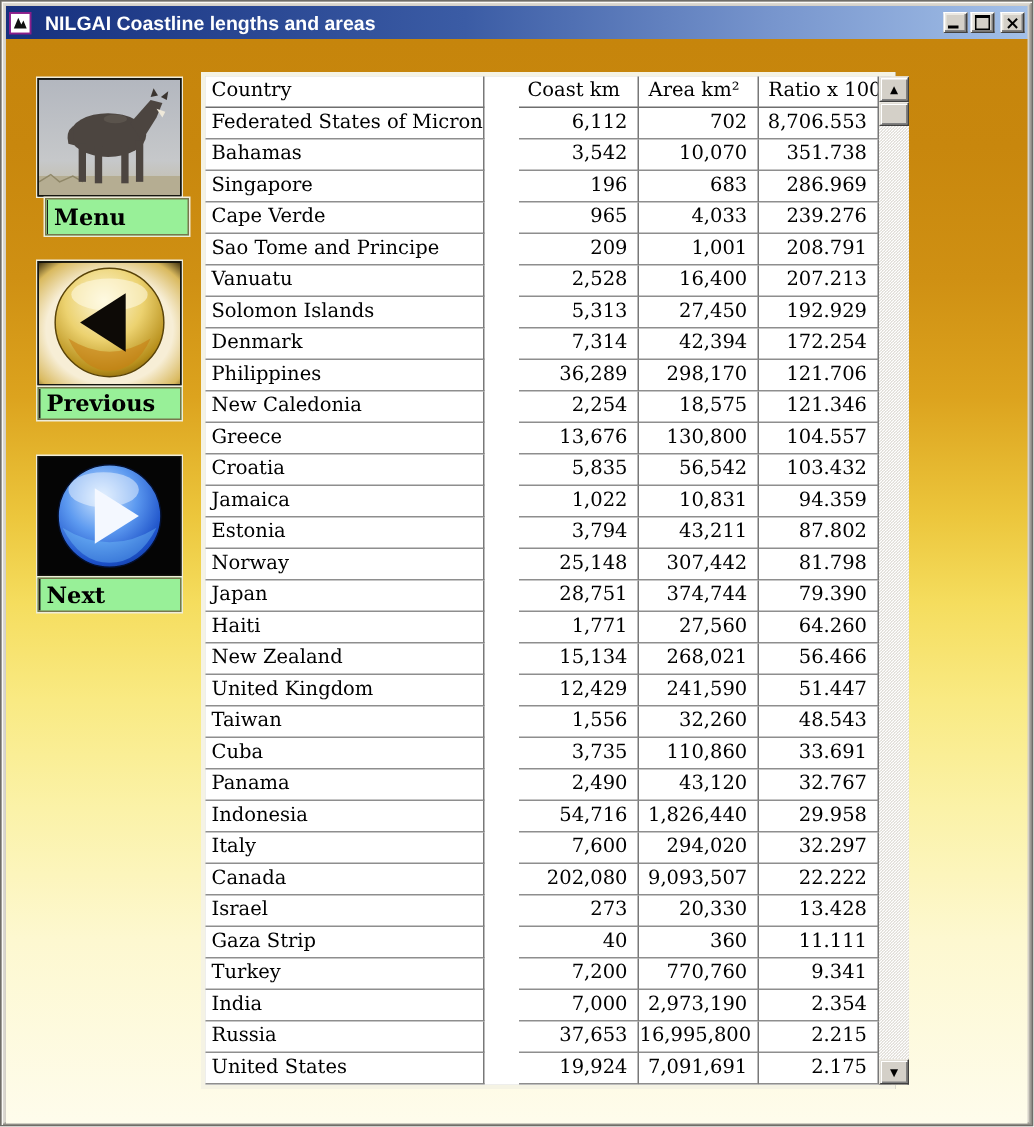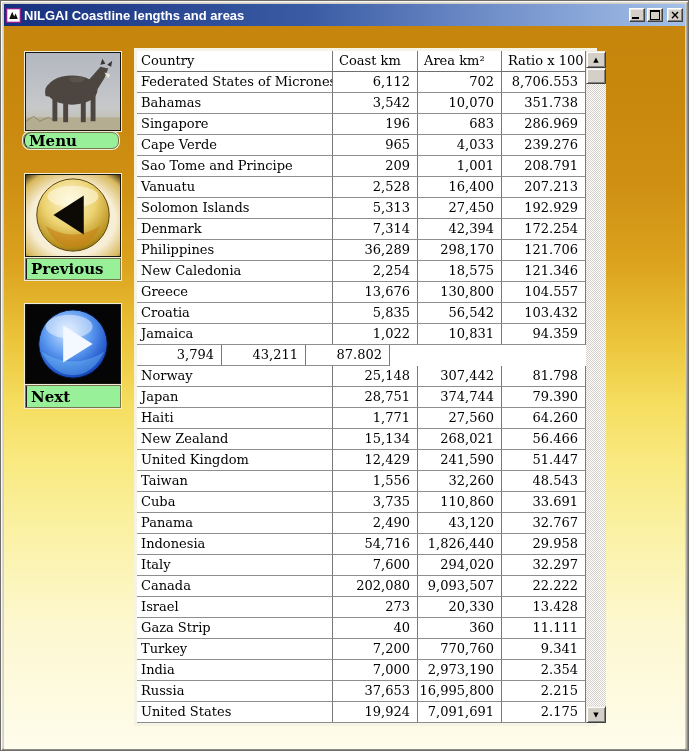--- a/index.html
+++ b/index.html
@@ -10,21 +10,21 @@
     background:#d4d0c8;
     border:1px solid #6f6d68;
     box-shadow: inset 1px 1px 0 #fbfaf7, inset -1px -1px 0 #8e8c85,
                 inset 2px 2px 0 #dcd9d2, inset -2px -2px 0 #b3b0a8;
     padding:3px;
     font-family:"Liberation Sans", sans-serif;
   }
 
   
   .titlebar {
-    height:22px; display:flex; align-items:center; gap:3px;
+    height:22px; display:flex; align-items:center; gap:9px;
     background:linear-gradient(90deg,#16307e 0%,#3b5ca5 45%,#7795cd 75%,#a3c0e8 100%);
     padding:0 2px 0 2px;
   }
   .app-icon { width:15px; height:15px; flex:0 0 auto; }
   .title-text {
     flex:1; color:#ffffff; font-weight:bold; font-size:13px;
     font-family:"Liberation Sans",sans-serif; white-space:nowrap; overflow:hidden;
   }
   .winbtns { display:flex; gap:2px; align-items:center; }
   .winbtn {
@@ -56,21 +56,21 @@
   .img-box svg { display:block; width:100%; height:100%; }
   .side-label {
     position:absolute; box-sizing:border-box;
     background:#98f098;
     border:1px solid #77774d;
     box-shadow: inset 1px 0 0 #1c1c1c, 0 0 0 1px #efecd9;
     font-family:"DejaVu Serif", serif; font-weight:bold; font-size:15px; color:#000;
     display:flex; align-items:center; padding-left:5px; cursor:pointer;
   }
   .box-menu  { left:21px; top:26px;  width:96px; height:79px; }
-  .lbl-menu  { left:19px; top:106px; width:96px; height:17px;border-radius:7px; }
+  .lbl-menu  { left:26px; top:106px; width:96px; height:25px; }
   .box-prev  { left:21px; top:148px; width:96px; height:83px; }
   .lbl-prev  { left:21px; top:232px; width:96px; height:22px; }
   .box-next  { left:21px; top:278px; width:96px; height:80px; }
   .lbl-next  { left:21px; top:359px; width:96px; height:23px; }
 
   
   .table-widget {
     position:absolute; left:130px; top:22px; width:463px; height:678px;
     box-sizing:border-box; border:3px solid #f5f3e4;
     display:flex; background:#808080;justify-content:space-between;
@@ -78,21 +78,21 @@
   .grid { width:449px; flex:0 0 auto; background:#fff; }
   .trow { display:flex; height:21px; box-sizing:border-box; background:#fff; }
   .tcell {
     box-sizing:border-box; height:21px; line-height:19px; overflow:hidden;
     font-family:"DejaVu Serif", serif; font-size:13px; color:#000;
     border-right:1px solid #787878; border-bottom:1px solid #8e8e8e;
     white-space:nowrap;
   }
   .hrow .tcell { border-bottom:1px solid #6e6e6e; }
   .c0 { width:196px; padding-left:4px; text-align:left; }
-  .c1 { width:85px;  padding-right:7px; text-align:right; }
+  .c1 { width:85px;  padding-right:7px; text-align:right;margin-left:23px; }
   .c2 { width:84px;  padding-right:7px; text-align:right; }
   .c3 { width:84px;  padding-right:7px; text-align:right; }
   .hrow .c1,.hrow .c2,.hrow .c3 { text-align:left; padding-left:6px; padding-right:0; }
   .filler { flex:1; background:#808080; }
 
   
   .scrollbar {
     width:20px; flex:0 0 auto; display:flex; flex-direction:column;
     background-color:#fff;
     background-image:
@@ -297,20 +297,21 @@
               <div class="tcell c2">56,542</div>
               <div class="tcell c3">103.432</div>
             </div>
             <div class="trow">
               <div class="tcell c0">Jamaica</div>
               <div class="tcell c1">1,022</div>
               <div class="tcell c2">10,831</div>
               <div class="tcell c3">94.359</div>
             </div>
             <div class="trow">
+              <div class="tcell c0">Estonia</div>
               <div class="tcell c1">3,794</div>
               <div class="tcell c2">43,211</div>
               <div class="tcell c3">87.802</div>
             </div>
             <div class="trow">
               <div class="tcell c0">Norway</div>
               <div class="tcell c1">25,148</div>
               <div class="tcell c2">307,442</div>
               <div class="tcell c3">81.798</div>
             </div>

